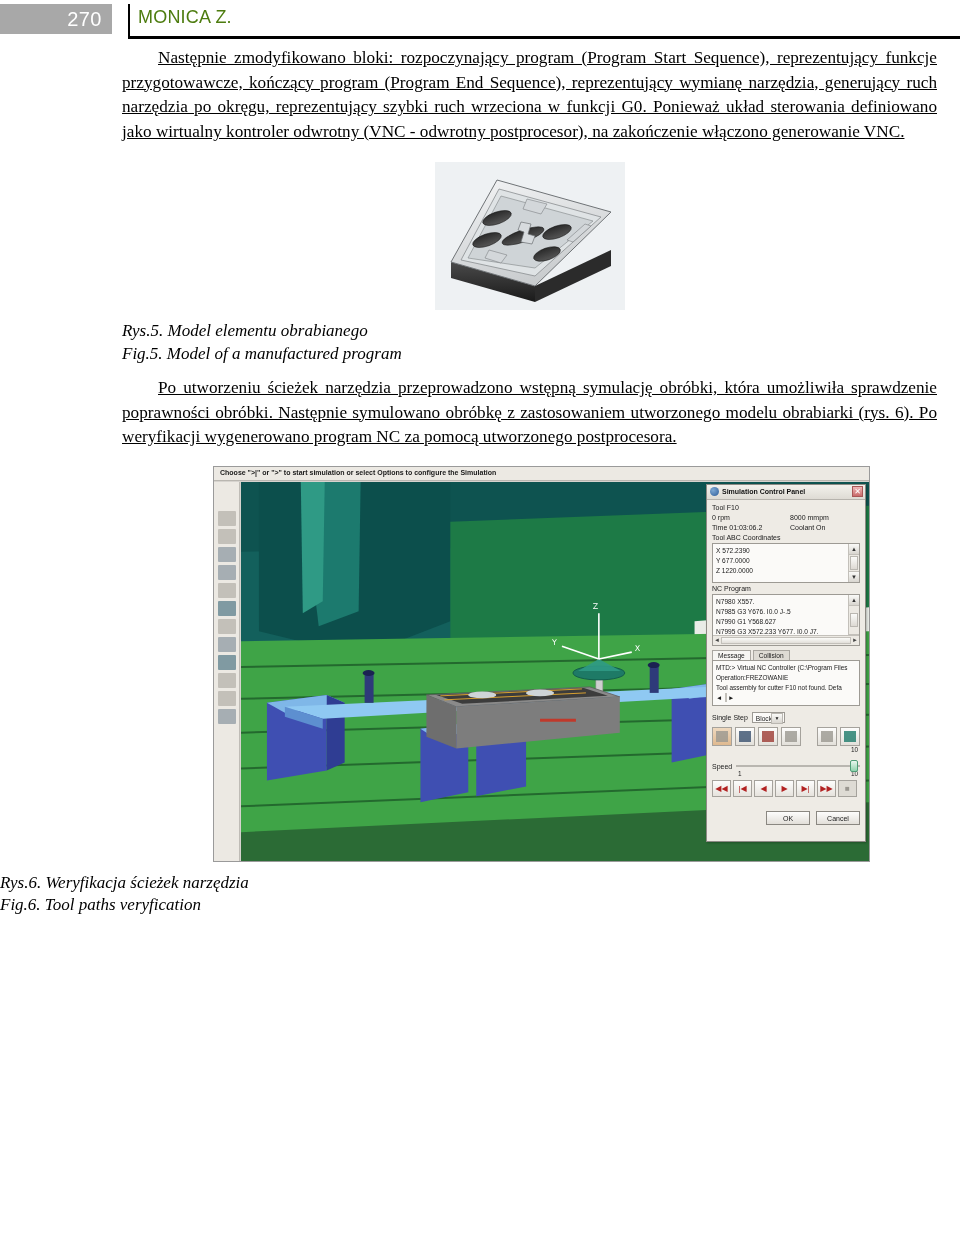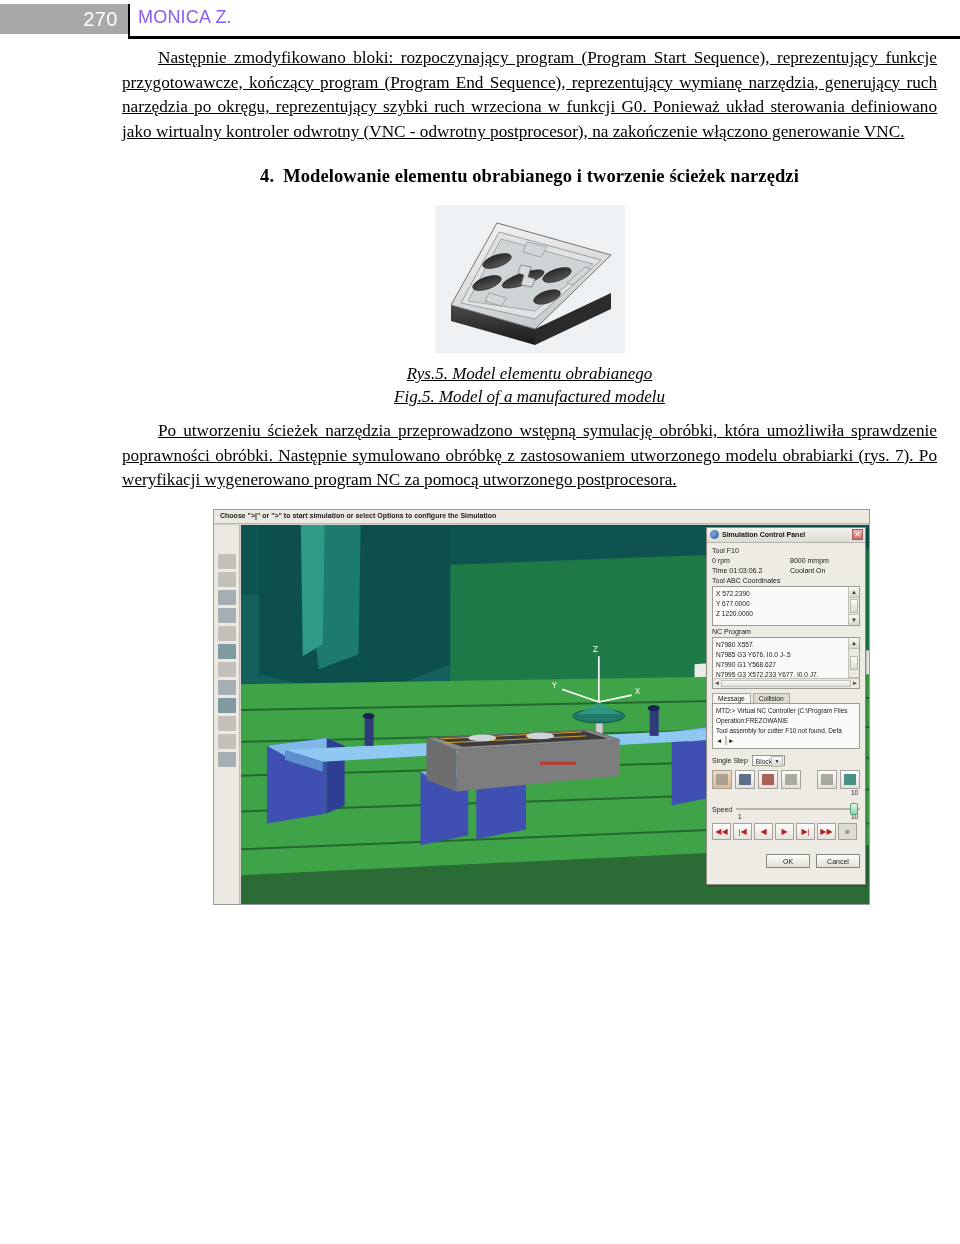--- a/index.html
+++ b/index.html
@@ -10,33 +10,33 @@
     font-family: "Liberation Serif", "DejaVu Serif", serif;
     color: #000;
     position: relative;
     overflow: hidden;
   }
 
   
   .header { position: relative; height: 46px; }
   .header-pagebox {
     position: absolute; left: 0; top: 4px;
-    width: 128px; height: 30px;
+    width: 112px; height: 30px;
     background: #a8a8a8;
     display: flex; align-items: center; justify-content: flex-end;
     padding-right: 10px;
   }
   .header-pagenum {
     font-family: "Liberation Sans", "DejaVu Sans", sans-serif;
     font-size: 20px; color: #ffffff; letter-spacing: .5px;
   }
   .header-author {
     position: absolute; left: 138px; top: 7px;
     font-family: "Liberation Sans", "DejaVu Sans", sans-serif;
-    font-size: 18px; letter-spacing: .2px; color: #8b5cf6;
+    font-size: 18px; letter-spacing: .2px; color: #4d7c0f;
   }
   .header-rule {
     position: absolute; left: 128px; right: 0; top: 36px;
     height: 3px; background: #000;
   }
   .header-rule-v {
     position: absolute; left: 128px; top: 4px; width: 2px; height: 32px;
     background: #000;
   }
 
@@ -70,26 +70,25 @@
   .fig5-wrap { text-align: center; margin-top: 18px; }
   .fig5-img {
     display: inline-block;
     width: 190px; height: 148px;
     background: linear-gradient(170deg, #eef2f4 0%, #e6ecef 40%, #dfe6ea 100%);
     position: relative;
   }
   .part-svg { display:block; width:100%; height:100%; }
 
   .caption {
-    text-align: center;
+    text-align: left;
     font-style: italic;
     font-size: 17px;
     line-height: 1.34;
     margin: 6px 0 0 0;
-    text-decoration: underline;
   }
 
   
   .fig6-wrap { margin-top: 16px; position: relative; height: 400px; }
   .shot {
     position: absolute; left: 213px; top: 0;
     width: 657px; height: 396px;
     background: #d6d3ce;
     border: 1px solid #9a9a9a;
     font-family: "Liberation Sans", "DejaVu Sans", sans-serif;
@@ -266,23 +265,20 @@
   <div class="header-rule-v"></div>
   <div class="header-author">MONICA Z.</div>
   <div class="header-rule"></div>
 </div>
 
 <div class="page">
   <div class="col">
 
     <p class="body indent first-block">Następnie zmodyfikowano bloki: rozpoczynający program (Program Start Sequence), reprezentujący funkcje przygotowawcze, kończący program (Program End Sequence), reprezentujący wymianę narzędzia, generujący ruch narzędzia po okręgu, reprezentujący szybki ruch wrzeciona w funkcji G0. Ponieważ układ sterowania definiowano jako wirtualny kontroler odwrotny (VNC - odwrotny postprocesor), na zakończenie włączono generowanie VNC.</p>
 
-    <h2 class="section">
-      <span class="num">4.</span><span>Modelowanie elementu obrabianego i tworzenie ścieżek narzędzi</span>
-    </h2>
 
 
     <div class="fig5-wrap">
       <div class="fig5-img">
         <svg class="part-svg" viewBox="0 0 190 148" preserveAspectRatio="xMidYMid meet">
           <defs>
             <linearGradient id="topf" x1="0" y1="0" x2="0.4" y2="1">
               <stop offset="0" stop-color="#f4f5f6"></stop>
                 <stop offset="1" stop-color="#c9ccce"></stop>
             </linearGradient>
@@ -320,27 +316,27 @@
 
           <g fill="#d3d7da" stroke="#7d8184" stroke-width="0.6">
             <polygon points="92,37 112,42 106,52 88,47"></polygon>
             <polygon points="132,78 150,62 156,64 138,80"></polygon>
             <polygon points="54,88 72,93 66,101 50,96"></polygon>
           </g>
         </svg>
       </div>
       <p class="caption">
         <span>Rys.5. Model elementu obrabianego</span><br>
-        <span>Fig.5. Model of a manufactured modelu</span>
+        <span>Fig.5. Model of a manufactured program</span>
       </p>
     </div>
 
     <div class="gap-sm"></div>
 
-    <p class="body indent">Po utworzeniu ścieżek narzędzia przeprowadzono wstępną symulację obróbki, która umożliwiła sprawdzenie poprawności obróbki. Następnie symulowano obróbkę z zastosowaniem utworzonego modelu obrabiarki (rys. 7). Po weryfikacji wygenerowano program NC za pomocą utworzonego postprocesora.</p>
+    <p class="body indent">Po utworzeniu ścieżek narzędzia przeprowadzono wstępną symulację obróbki, która umożliwiła sprawdzenie poprawności obróbki. Następnie symulowano obróbkę z zastosowaniem utworzonego modelu obrabiarki (rys. 6). Po weryfikacji wygenerowano program NC za pomocą utworzonego postprocesora.</p>
   </div>
 
   <div class="fig6-wrap">
     <div class="shot">
 
       <div class="shot-statusbar">Choose "&gt;|" or "&gt;" to start simulation or select Options to configure the Simulation</div>
 
       <div class="shot-lefttoolbar">
         <div class="tb-ico"></div>
         <div class="tb-ico"></div>
@@ -561,13 +557,17 @@
 
           <div class="cp-okrow">
             <span class="cp-ok">OK</span>
             <span class="cp-ok">Cancel</span>
           </div>
         </div>
       </div>
     </div>
   </div>
 
+  <p class="caption fig6-caption">
+    <span>Rys.6. Weryfikacja ścieżek narzędzia</span><br>
+    <span>Fig.6. Tool paths veryfication</span>
+  </p>
 </div>
 
 </body></html>

